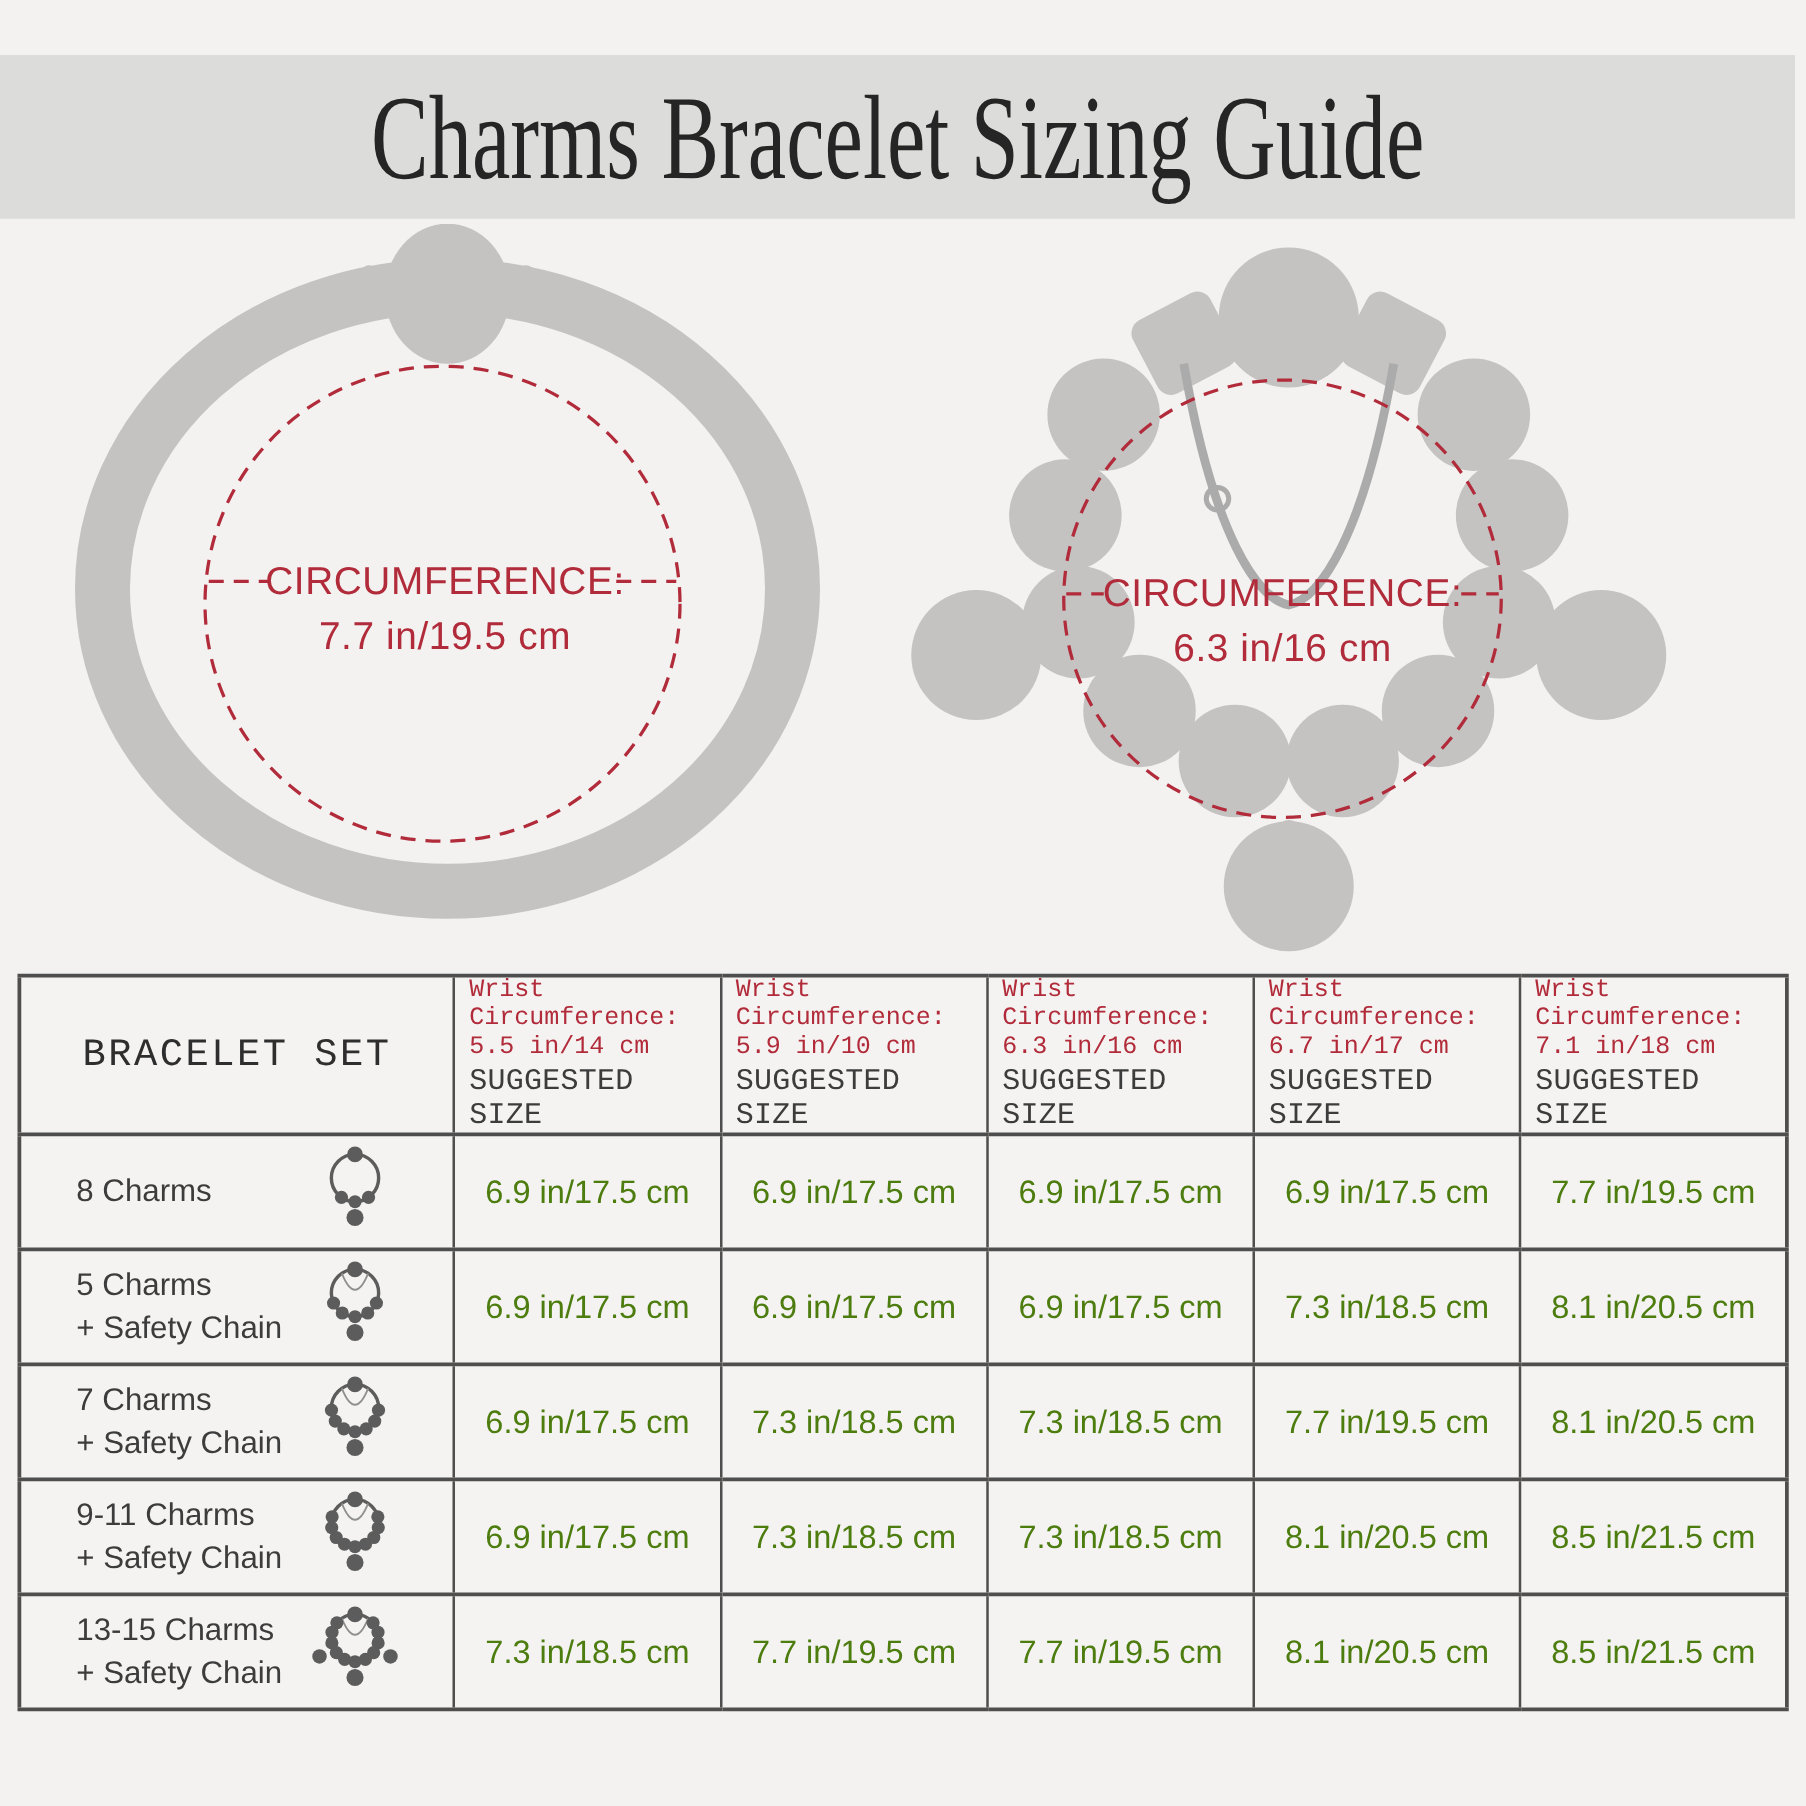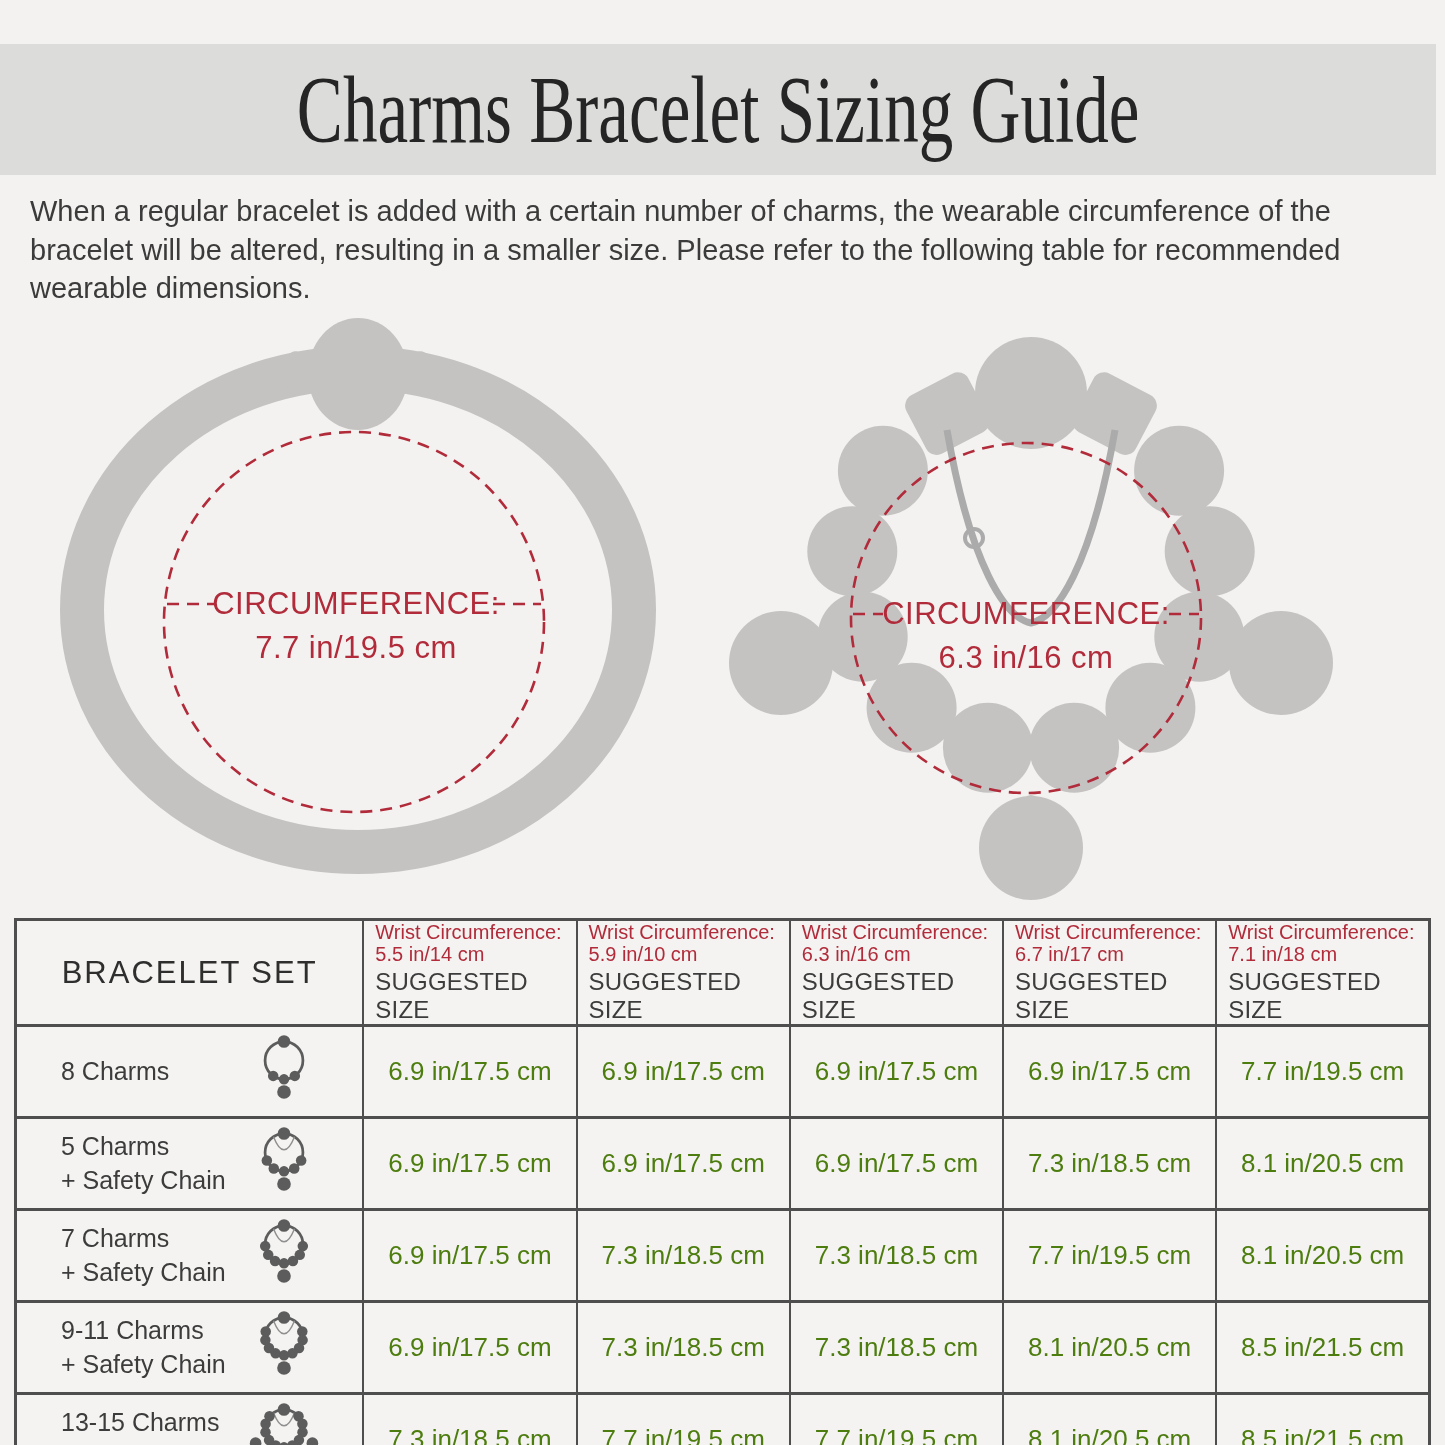--- a/index.html
+++ b/index.html
@@ -60,21 +60,21 @@
   }
   table.sizing th,table.sizing td{
     border:2px solid var(--line);
     border-top-width:3px;border-bottom-width:3px;
     padding:0;vertical-align:middle;
   }
   col.c-set{width:24.6%;}
   col.c-size{width:15.08%;}
   thead tr{height:100px;}
   tbody tr{height:92px;}
-  th{font-weight:normal;}
+  th{font-weight:normal;font-family:Liberation Mono, monospace;}
   .set-th{
     font-size:31px;letter-spacing:2px;color:#2e2e2e;text-align:center;
   }
   .size-th{text-align:left;}
   .wrist{
     color:var(--accent);font-size:20px;line-height:1.12;
     padding:0 4px 3px 11px;
   }
   .suggested{
     color:#3c3c3c;font-size:24px;padding:0 4px 0 11px;letter-spacing:0.2px;
@@ -93,21 +93,20 @@
 </style>
 </head>
 <body>
 
 <div class="page">
 
   <header class="band">
     <h1>Charms Bracelet Sizing Guide</h1>
   </header>
 
-  <p class="intro">When a regular bracelet is added with a certain number of charms, the wearable circumference of the bracelet will be altered, resulting in a smaller size. Please refer to the following table for recommended wearable dimensions.</p>
 
   <div class="figures">
 
     <svg width="600" height="560" viewBox="0 0 600 560">
       <ellipse class="sil-stroke" cx="298" cy="292" rx="276" ry="242"></ellipse>
       <rect class="sil" x="195" y="42" width="54" height="28" rx="8" transform="rotate(-30 222 56)"></rect>
       <rect class="sil" x="347" y="42" width="54" height="28" rx="8" transform="rotate(30 374 56)"></rect>
       <ellipse class="sil" cx="298" cy="56" rx="50" ry="56"></ellipse>
       <circle class="dash-circle" cx="294" cy="304" r="190"></circle>
       <line class="dash-line" x1="107" y1="286" x2="155" y2="286"></line>

